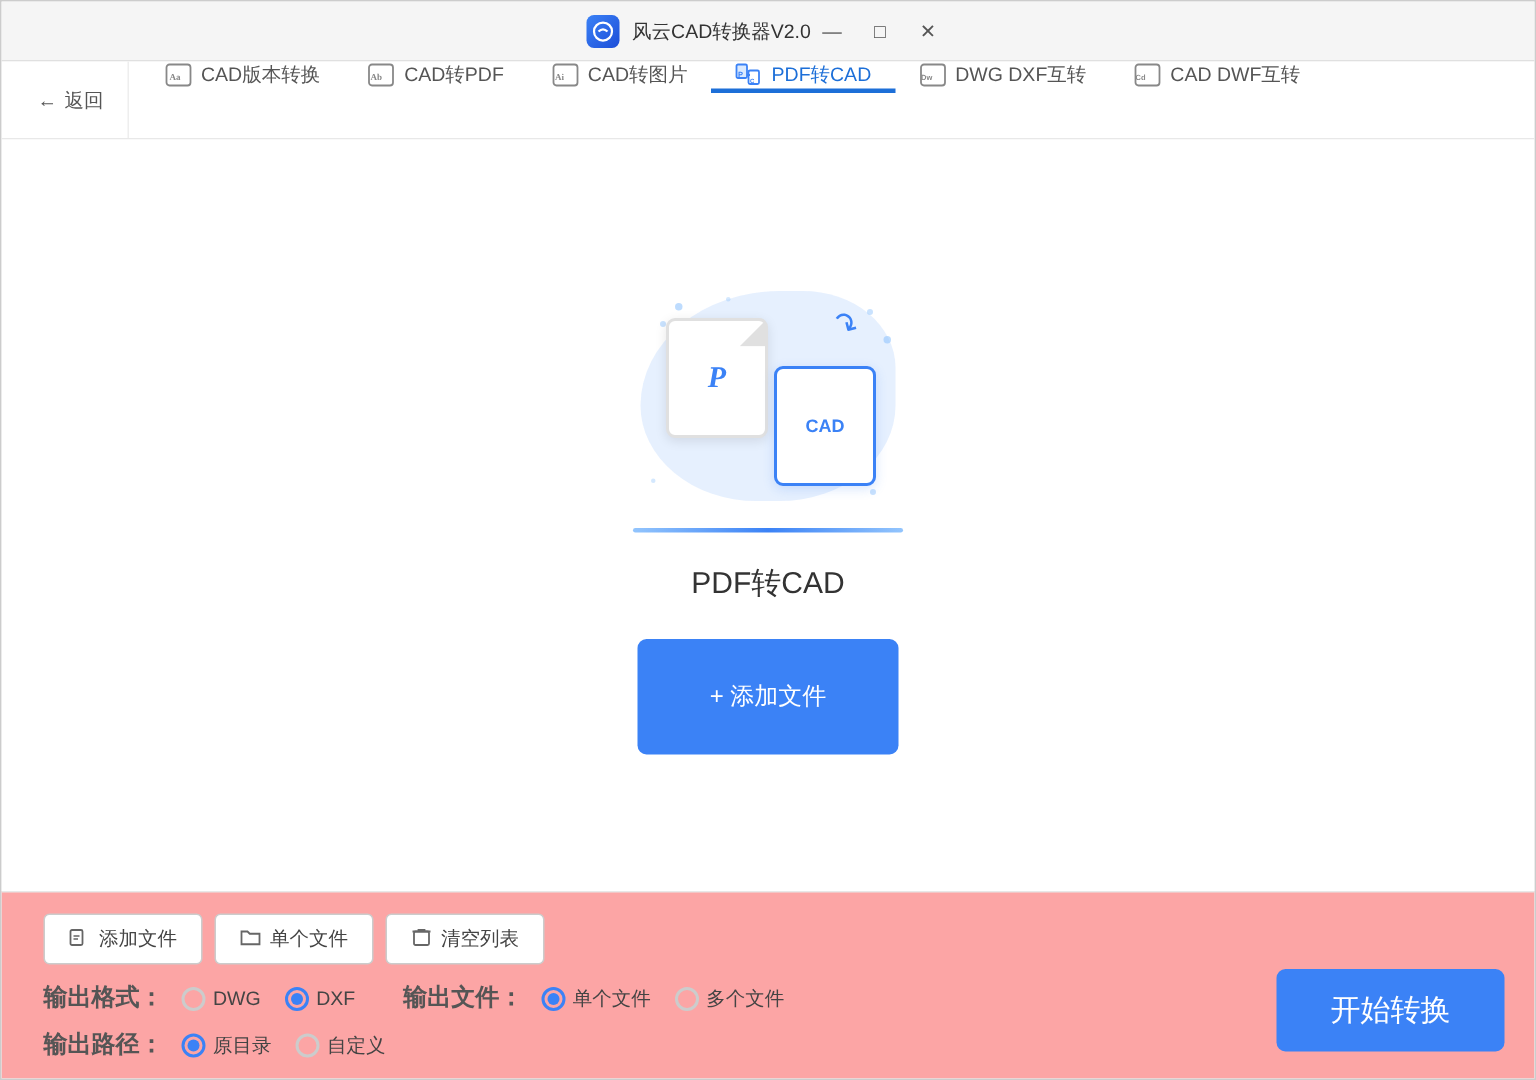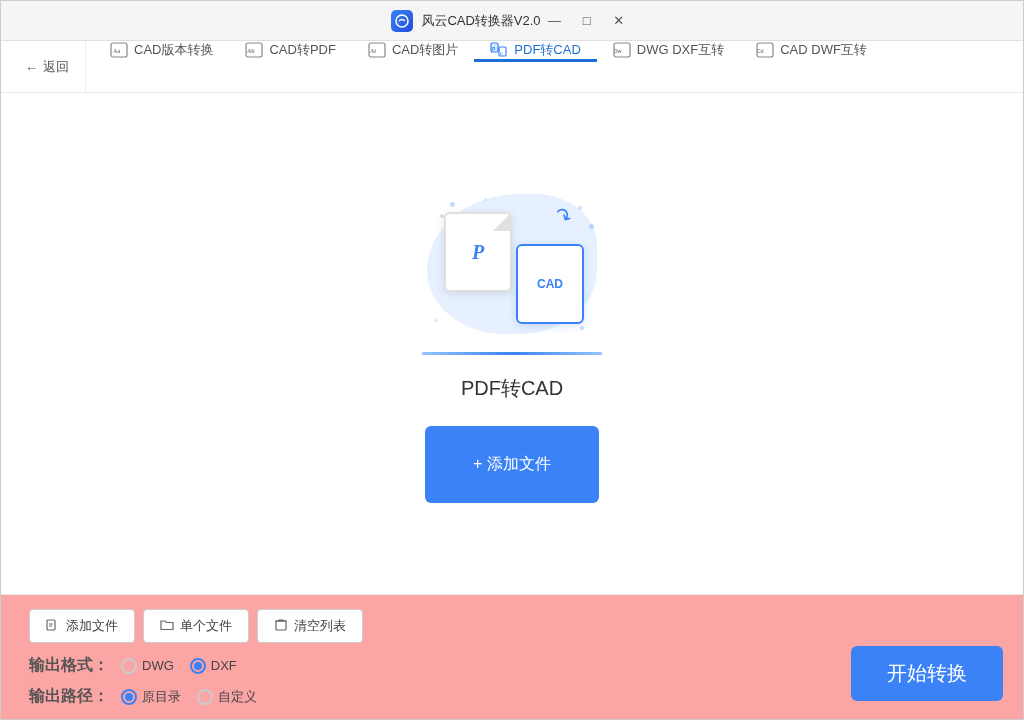--- a/index.html
+++ b/index.html
@@ -500,20 +500,33 @@
           <div class="radio-circle"></div>
           <span>DWG</span>
         </label>
         <label class="radio-item">
           <div class="radio-circle checked"></div>
           <span>DXF</span>
         </label>
       </div>
     </div>
 
+    <div class="setting-group">
+      <span class="setting-label">输出文件：</span>
+      <div class="radio-group">
+        <label class="radio-item">
+          <div class="radio-circle checked"></div>
+          <span>单个文件</span>
+        </label>
+        <label class="radio-item">
+          <div class="radio-circle"></div>
+          <span>多个文件</span>
+        </label>
+      </div>
+    </div>
   </div>
 
   <div class="bottom-settings-row" style="margin-top:10px;">
     <div class="setting-group">
       <span class="setting-label">输出路径：</span>
       <div class="radio-group">
         <label class="radio-item">
           <div class="radio-circle checked"></div>
           <span>原目录</span>
         </label>

